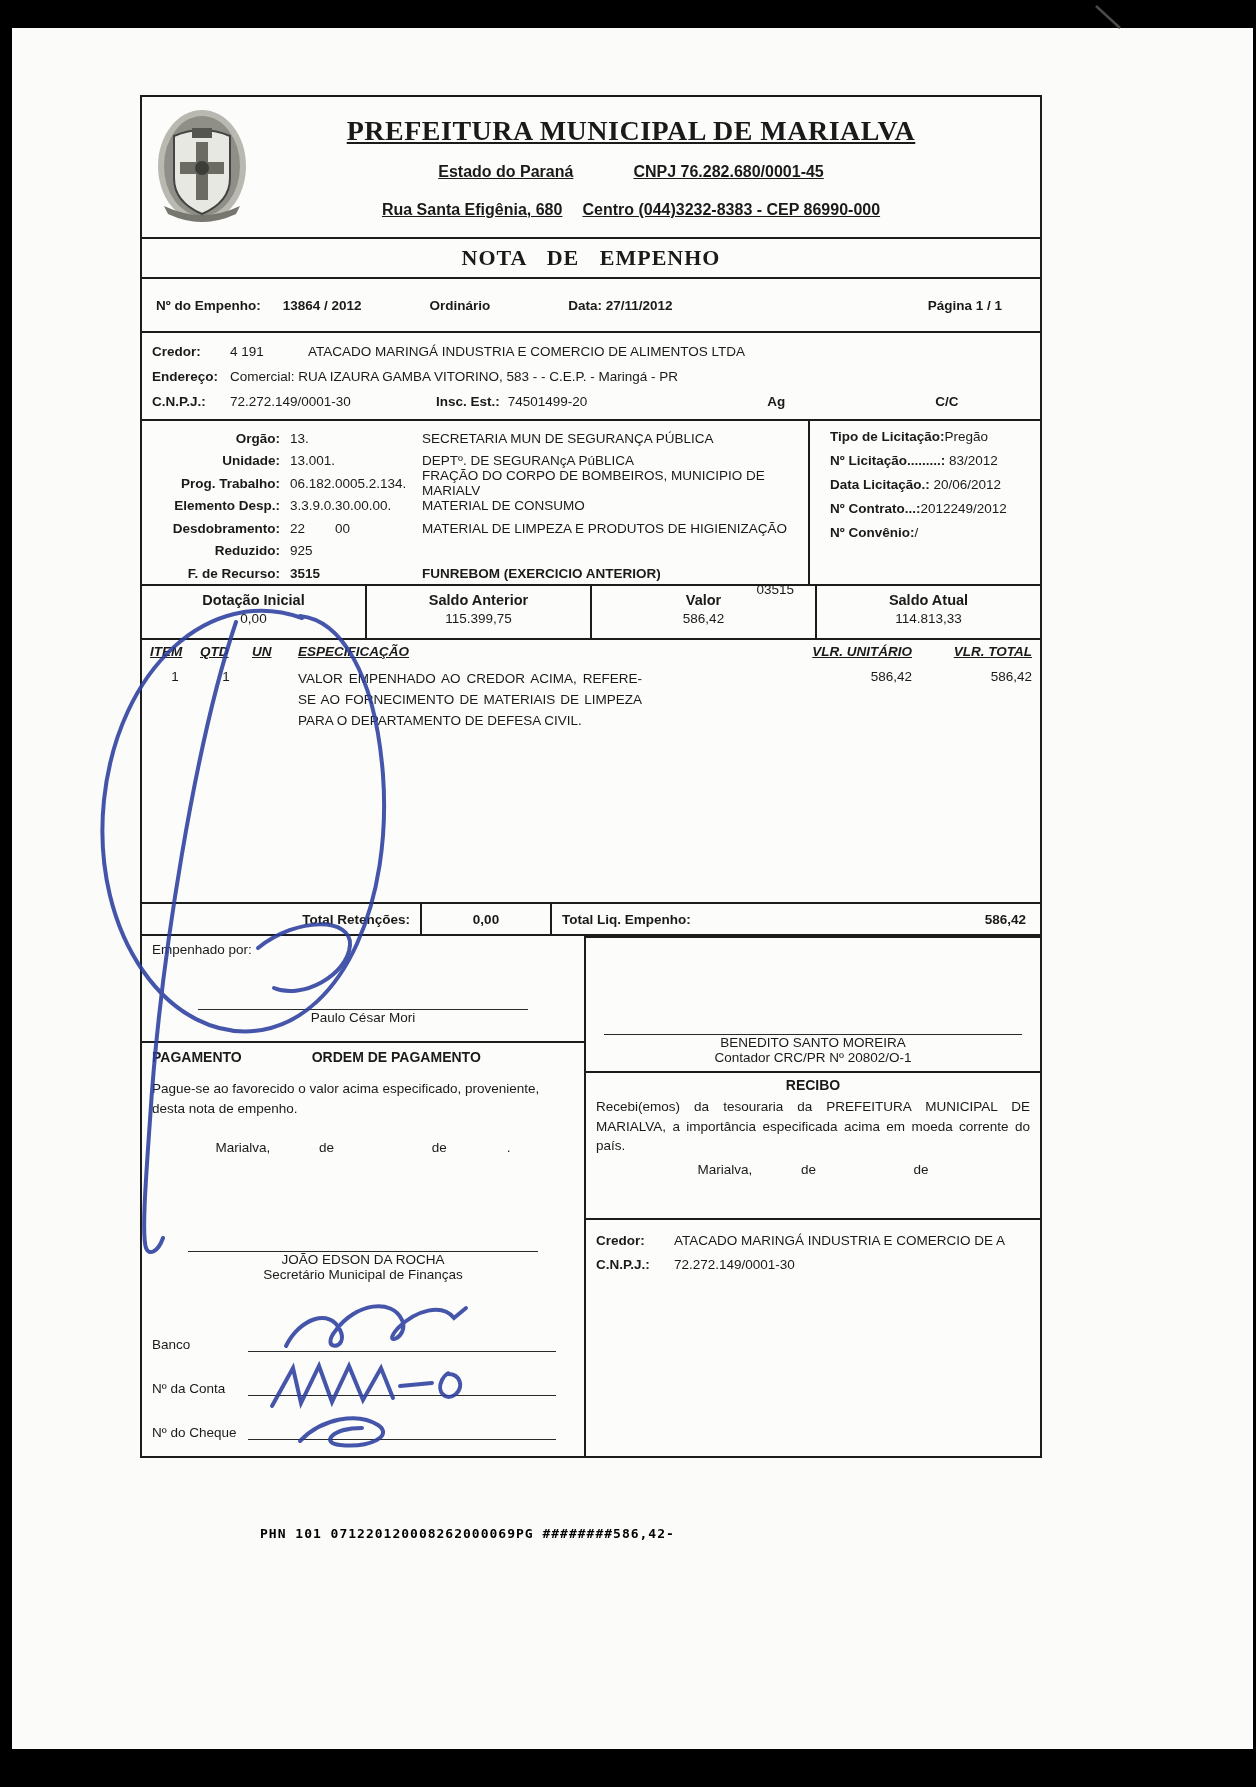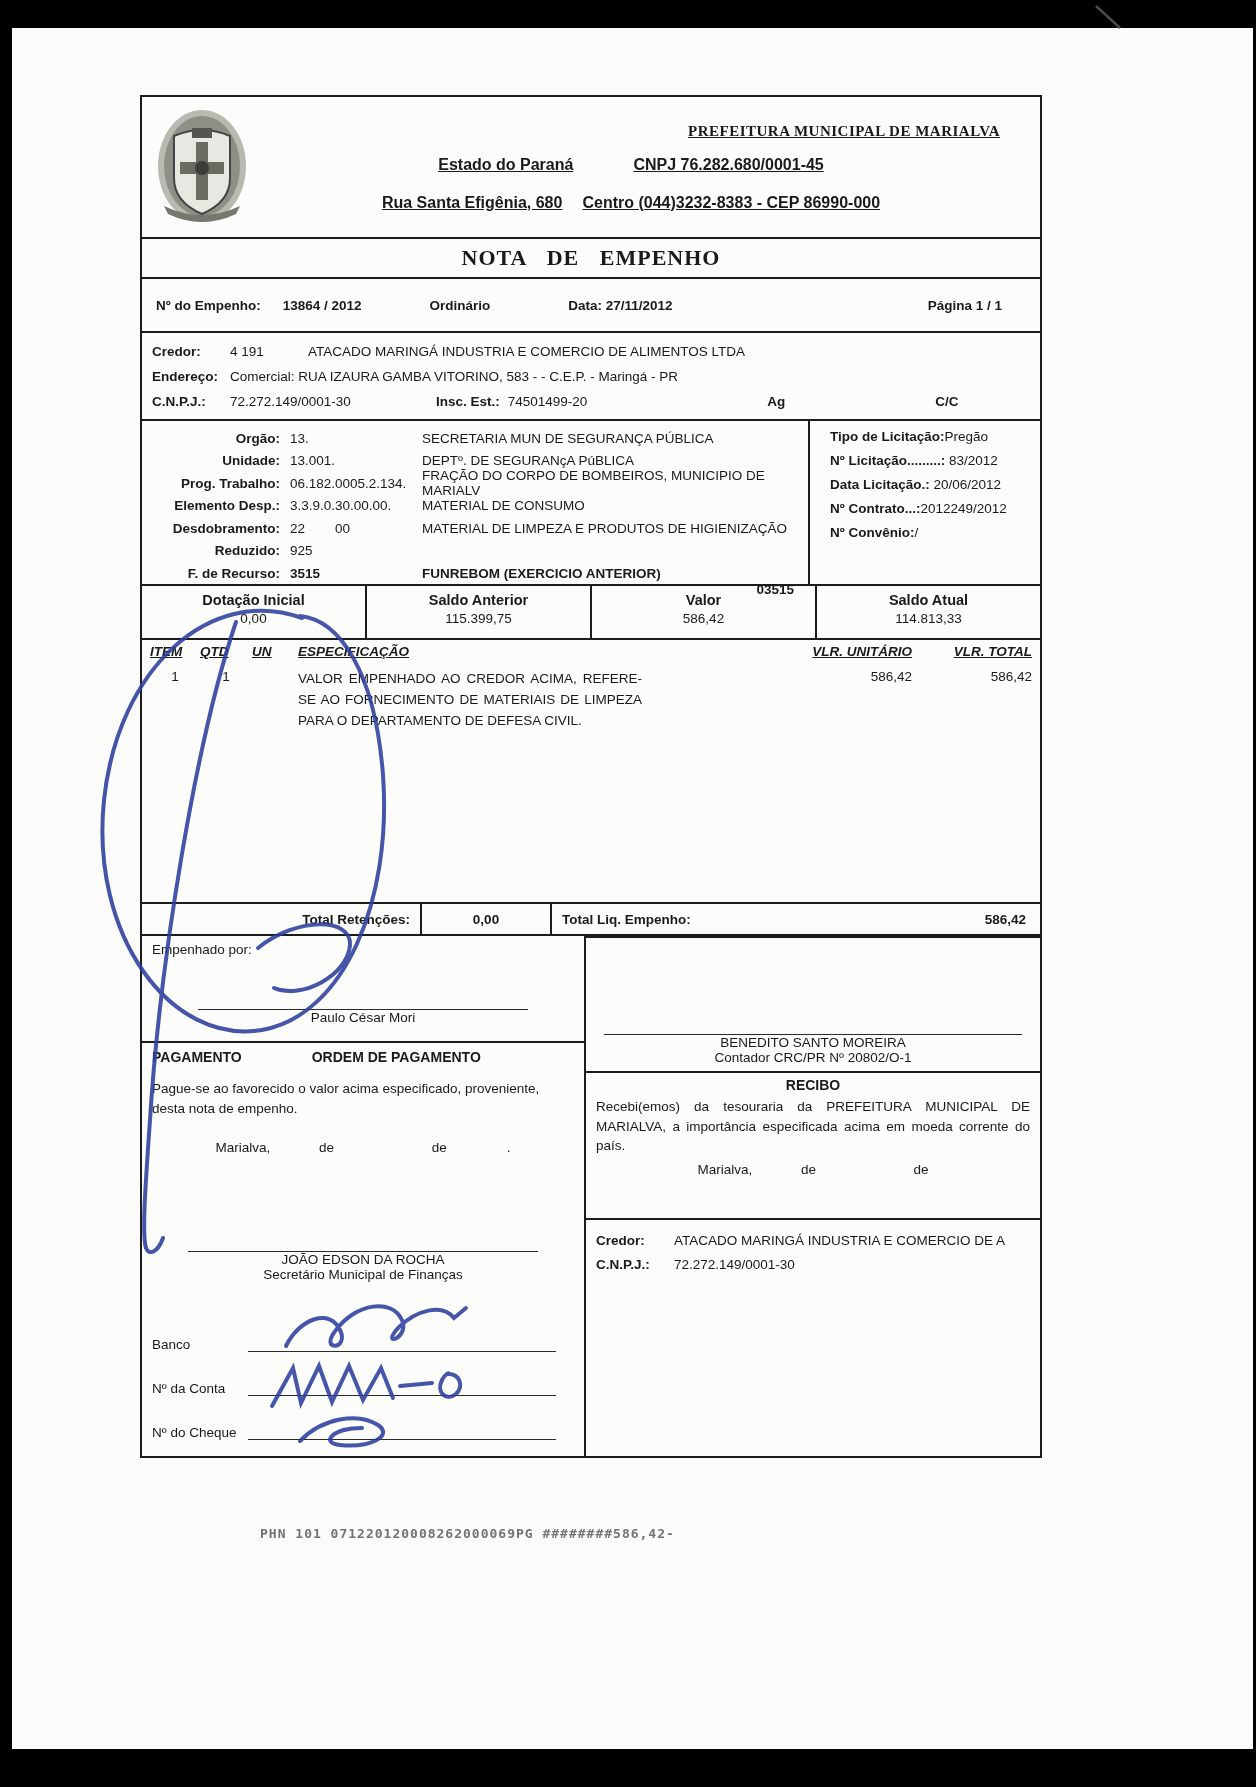--- a/index.html
+++ b/index.html
@@ -8,21 +8,21 @@
   .page { position:absolute; left:12px; top:28px; right:3px; bottom:38px; background:#fbfbf9; }
   .doc { position:absolute; left:128px; top:67px; width:902px; border:2px solid #1c1c1c; background:#fcfcfa; font-size:13.5px; }
   .b{font-weight:bold} .u{text-decoration:underline} .pre{white-space:pre}
   .sec{ border-top:2px solid #1c1c1c; }
   .sec:first-child{ border-top:none; }
 
   
   .header{ height:140px; display:flex; align-items:center; }
   .logo{ width:120px; display:flex; justify-content:center; }
   .head-text{ flex:1; text-align:center; padding-right:40px; }
-  .h-title{ font-family:"Liberation Serif", serif; font-size:15px; font-weight:bold; letter-spacing:.5px;text-align:right; }
+  .h-title{ font-family:"Liberation Serif", serif; font-size:28px; font-weight:bold; letter-spacing:.5px; }
   .h-line2{ margin-top:16px; font-size:16px; font-weight:bold; display:flex; justify-content:center; gap:60px; }
   .h-line3{ margin-top:20px; font-size:16px; font-weight:bold; display:flex; justify-content:center; gap:20px; }
 
   
   .title-bar{ height:40px; display:flex; align-items:center; justify-content:center;
               font-family:"Liberation Serif", serif; font-size:22px; font-weight:bold; word-spacing:14px; letter-spacing:1px; }
 
   
   .emp-row{ height:54px; display:flex; align-items:center; padding:0 14px; font-weight:bold; }
   .emp-row .num{ margin-left:22px; } .emp-row .kind{ margin-left:68px; } .emp-row .dt{ margin-left:78px; }
@@ -38,21 +38,21 @@
   .credor .ag{ margin-left:180px; font-weight:bold; }
   .credor .cc{ margin-left:150px; font-weight:bold; }
 
   
   .orgao{ height:165px; display:flex; }
   .orgao-left{ flex:1; padding:6px 4px 0 0; }
   .orow{ display:flex; height:22.5px; align-items:center; }
   .orow .lab{ width:138px; text-align:right; font-weight:bold; }
   .orow .code{ width:142px; padding-left:10px; }
   .orow .txt{ flex:1; }
-  .orow .extra{ font-weight:bold; padding-right:10px;margin-top:32px; }
+  .orow .extra{ font-weight:normal; padding-right:10px;margin-top:32px; }
   .licitacao{ width:232px; border-left:2px solid #1c1c1c; padding:8px 20px; }
   .licitacao div{ margin-bottom:9px; }
 
   
   .saldos{ height:54px; display:flex; text-align:center; }
   .saldos .cell{ flex:1; border-left:2px solid #1c1c1c; padding-top:6px; }
   .saldos .cell:first-child{ border-left:none; }
   .saldos .lbl{ font-weight:bold; font-size:14.5px; margin-bottom:3px; }
 
   
@@ -100,21 +100,21 @@
   .benedito{ border-top:2px solid #1c1c1c; height:135px; display:flex; flex-direction:column; justify-content:flex-end; padding:6px 18px; }
   .benedito .sig-line{ width:418px; }
   .recibo{ border-top:2px solid #1c1c1c; height:147px; padding:4px 10px; }
   .recibo .ttl{ text-align:center; font-weight:bold; font-size:14px; }
   .recibo .txt{ margin-top:4px; text-align:justify; line-height:1.45; }
   .recibo .dateline{ margin-top:6px; }
   .credor-final{ border-top:2px solid #1c1c1c; flex:1; padding:8px 10px; }
   .credor-final .row{ display:flex; height:24px; align-items:center; }
   .credor-final .lab{ font-weight:bold; width:78px; }
 
-  .footer-code{ position:absolute; left:248px; top:1498px; font-family:"DejaVu Sans Mono", monospace; font-size:13px; font-weight:bold; letter-spacing:1px; color:#737373; }
+  .footer-code{ position:absolute; left:248px; top:1498px; font-family:"DejaVu Sans Mono", monospace; font-size:13px; font-weight:bold; letter-spacing:1px; color:#000000; }
 
   .pen-overlay{ position:absolute; left:0; top:0; pointer-events:none; z-index:5; }
 </style>
 </head>
 <body>
 
 <div class="screen">
   <div class="page">
     <div class="doc">
 

